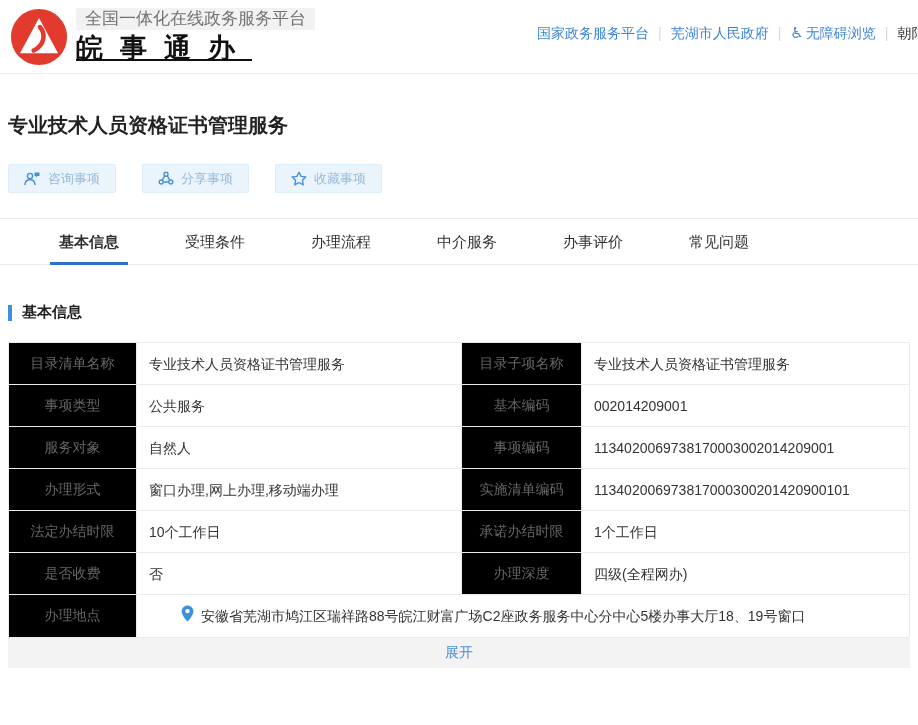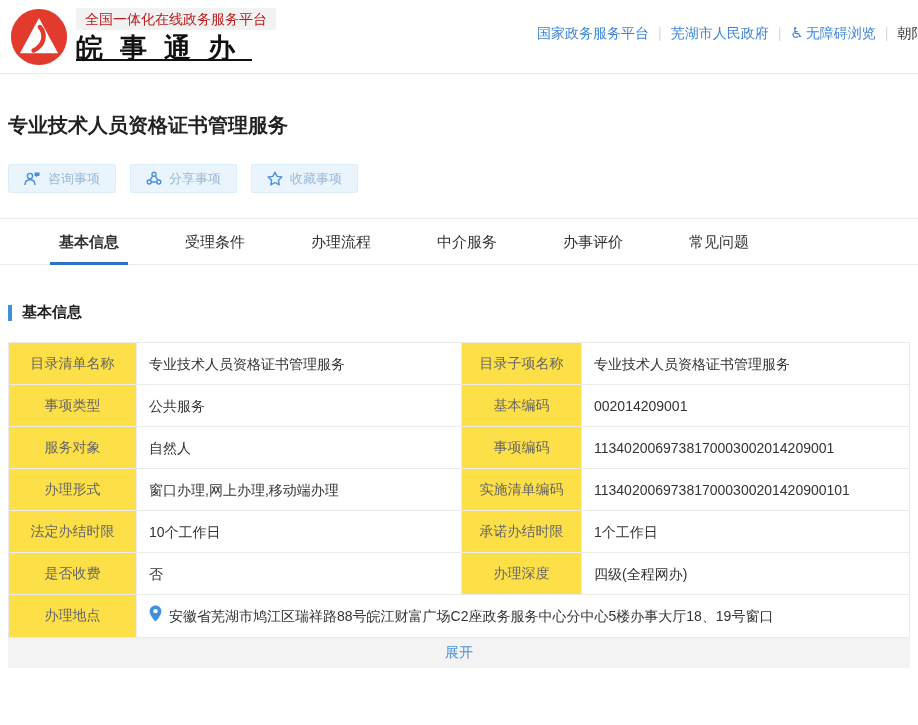--- a/index.html
+++ b/index.html
@@ -4,33 +4,33 @@
 <style>
   * { margin:0; padding:0; box-sizing:border-box; }
   html,body { width:918px; height:725px; overflow:hidden; background:#fff;
     font-family:"Liberation Sans","DejaVu Sans",sans-serif; color:#333; }
 
   
   .header { position:relative; height:74px; background:#fff; border-bottom:1px solid #ebebeb; }
   .logo-wrap { position:absolute; left:10px; top:8px; display:flex; align-items:flex-start; }
   .logo-circle { width:58px; height:58px; flex:0 0 58px; }
   .logo-text { margin-left:8px; }
-  .logo-badge { display:inline-block; background:#f2f2f2; color:#b91c1c; font-size:14px;
+  .logo-badge { display:inline-block; background:#f2f2f2; color:#737373; font-size:17px;
     padding:3px 9px; line-height:16px; }
   .brand { font-size:27px; font-weight:700; letter-spacing:17px; color:#111; margin-top:2px; line-height:32px;text-decoration:underline; }
   .header-links { position:absolute; left:537px; top:24px; white-space:nowrap; font-size:14px; }
   .header-links a { color:#3d84d6; text-decoration:none; }
   .hl-sep { color:#d9d9d9; margin:0 9px; }
   .hl-dark { color:#333 !important; }
   .access-ic { color:#3d84d6; font-size:15px; margin-right:2px; }
 
   
   .main { padding:0 8px; }
   .page-title { margin-top:38px; font-size:20px; font-weight:700; color:#222; line-height:26px; }
-  .actions { margin-top:26px; display:flex; gap:14px; }
+  .actions { margin-top:26px; display:flex; gap:26px; }
   .action-btn { display:inline-flex; align-items:center; gap:7px; height:29px; padding:0 15px;
     background:#e9f4fd; border:1px solid #ddeefb; border-radius:2px; cursor:pointer;
     font-size:13px; color:#9cb9d6; }
   .action-btn svg { display:block; }
 
   
   .tabs { margin-top:25px; margin-left:-8px; margin-right:-8px; border-top:1px solid #ebebeb;
     border-bottom:1px solid #ebebeb; display:flex; padding-left:50px; background:#fff; }
   .tab { position:relative; padding:14px 9px 12px; margin-right:48px; font-size:15px; color:#333; cursor:pointer; }
   .tab.active { font-weight:700; }
@@ -39,23 +39,23 @@
   
   .section-head { margin-top:38px; display:flex; align-items:center; }
   .section-bar { width:4px; height:16px; background:#3d8fe0; margin-right:10px; }
   .section-title { font-size:15px; font-weight:700; color:#222; }
 
   
   .info-table { margin-top:20px; border:1px solid #ebebeb; }
   .trow { display:grid; grid-template-columns:128px 325px 120px 1fr; border-bottom:1px solid #ebebeb; min-height:42px; }
   .trow:last-child { border-bottom:none; }
   .trow.tall { min-height:59px; }
-  .trow.full { grid-template-columns:128px 1fr; }
+  .trow.full { grid-template-columns:128px 1fr;gap:32px; }
   .cell { display:flex; align-items:center; font-size:14px; }
-  .cell.label { background:#fde047; color:#666; justify-content:center; text-align:left;
+  .cell.label { background:#000000; color:#666; justify-content:center; text-align:left;
     border-right:1px solid #ebebeb; padding:4px 6px; }
   .cell.value { color:#333; padding:8px 12px; line-height:22px; }
   .cell.value.mid { border-right:1px solid #ebebeb; }
   .pin-ic { flex:0 0 auto; margin-right:7px; }
 
   
   .expand-bar { height:30px; background:#f3f3f3; display:flex; align-items:center; justify-content:center;
     gap:5px; color:#4a90d9; font-size:14px; cursor:pointer; }
 </style>
 </head>

